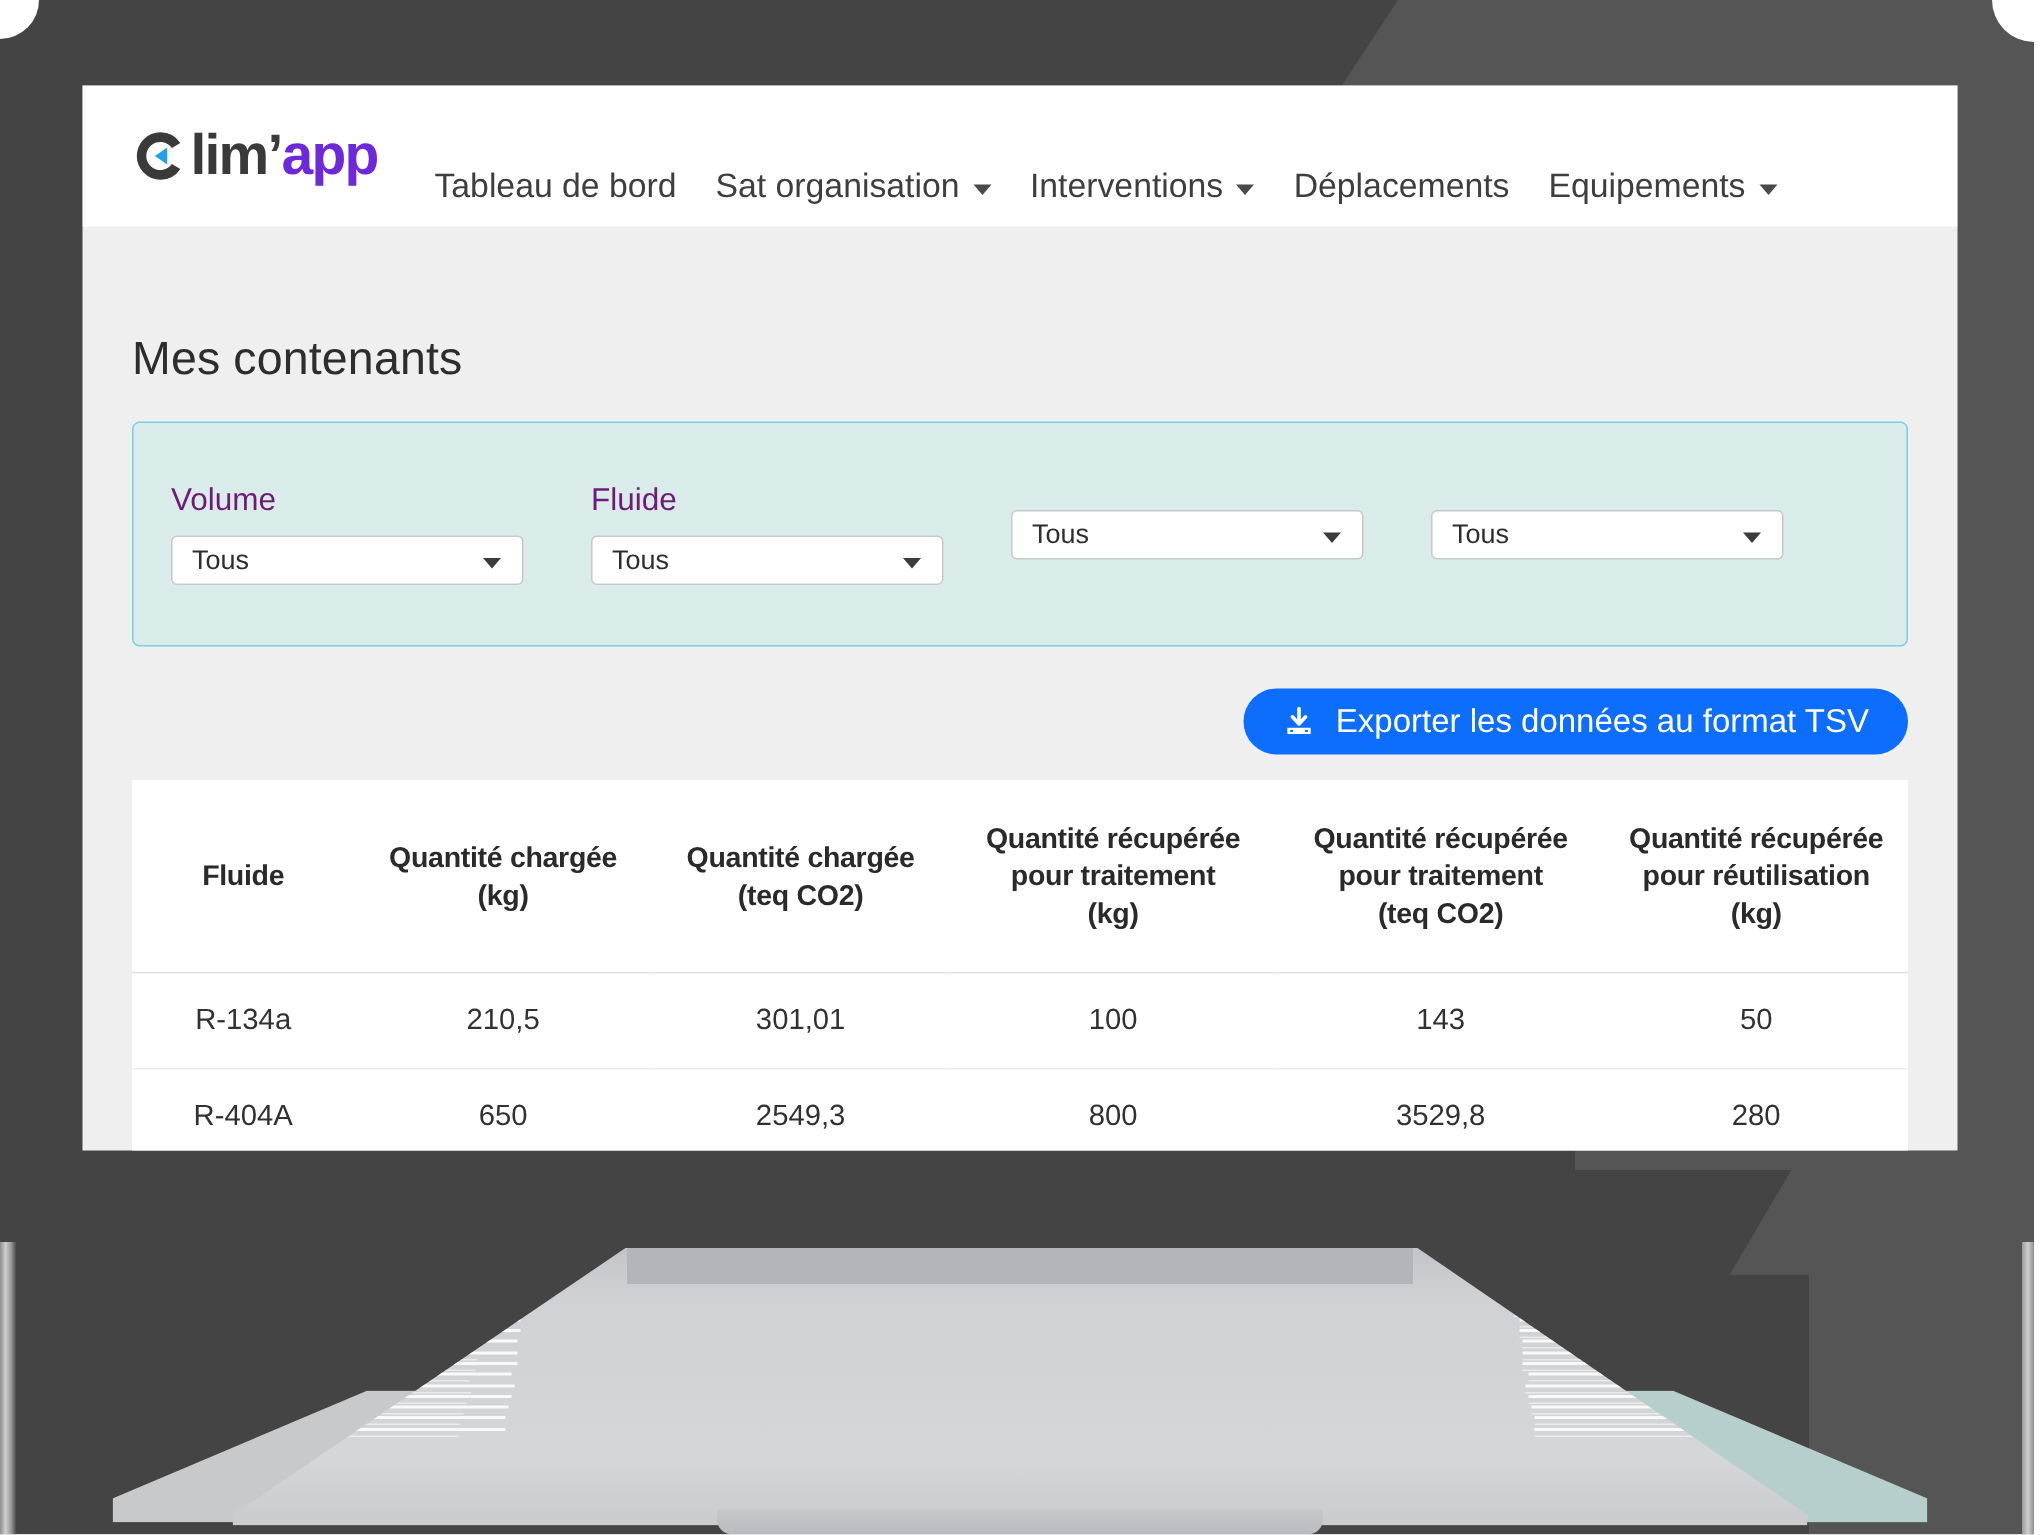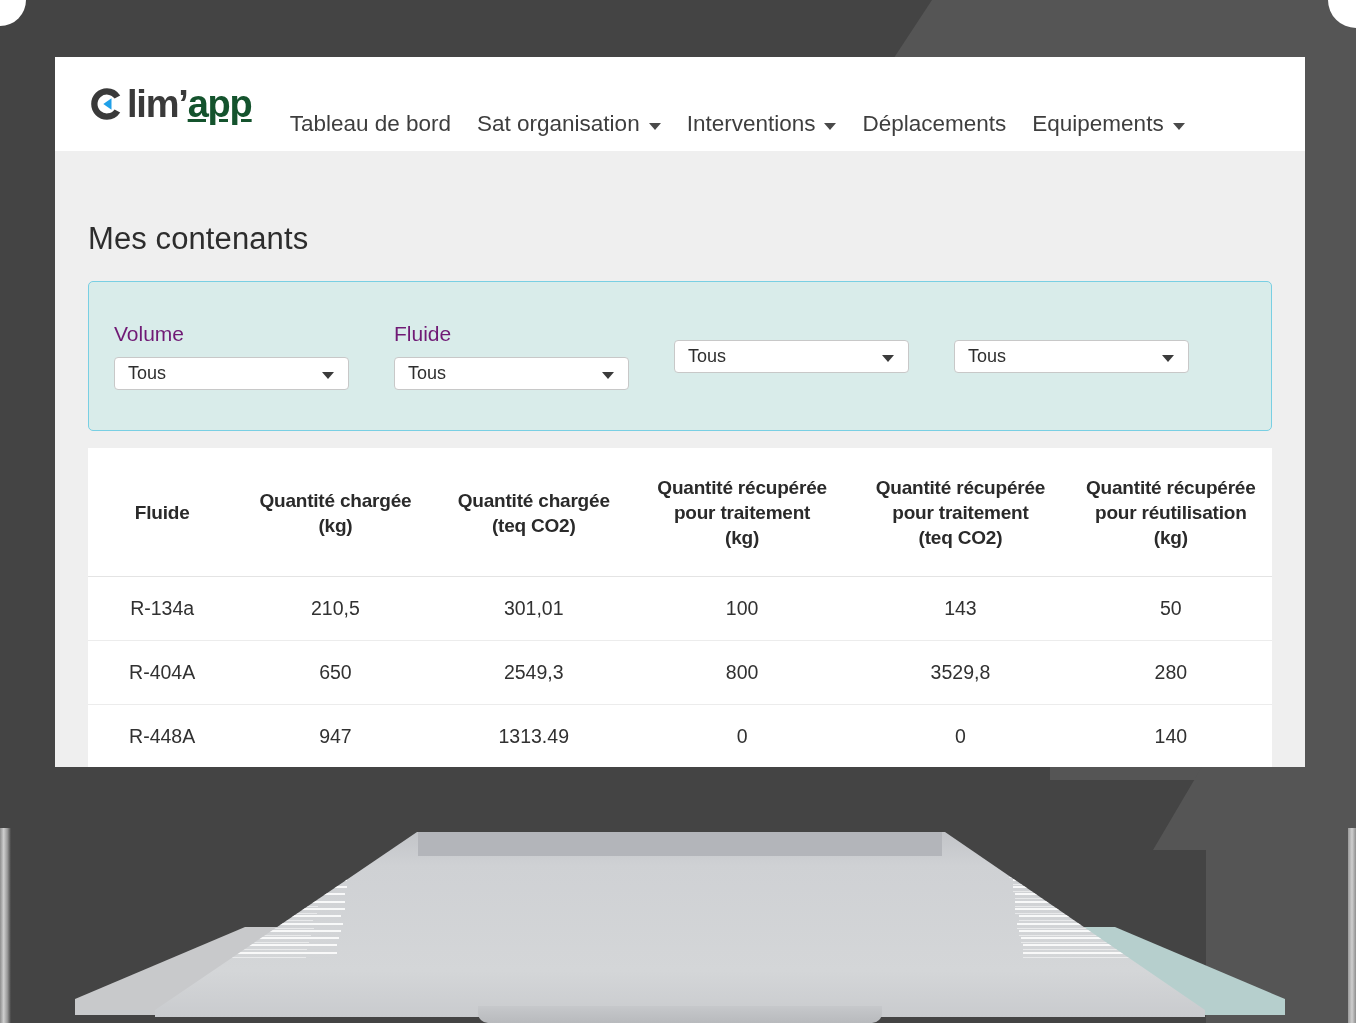--- a/index.html
+++ b/index.html
@@ -157,21 +157,21 @@
     margin-right: 38px;
     user-select: none;
   }
   .logo .c-mark {
     position: relative;
     width: 38px; height: 38px;
     margin-right: 1px;
   }
   .logo .c-mark svg { display: block; }
   .logo .dark { color: #3a3a3a; }
-  .logo .blue { color: #14532d; text-decoration: underline; }
+  .logo .blue { color: #6d28d9; }
 
   .nav-links {
     display: flex;
     align-items: center;
     gap: 26px;
   }
   .nav-link {
     display: flex;
     align-items: center;
     gap: 9px;
@@ -448,20 +448,33 @@
             </div>
           </div>
           <div class="filter-group">
             <div class="select-box">
               <span>Tous</span>
               <span class="select-caret"></span>
             </div>
           </div>
         </div>
 
+      <div class="export-row">
+        <button class="export-btn">
+          <span>
+            <svg class="dl-icon" viewBox="0 0 24 24" aria-hidden="true">
+              <path d="M12 2.5 L12 12.5 M12 13.8 L7.2 8.6 M12 13.8 L16.8 8.6" fill="none" stroke="#ffffff" stroke-width="2.6" stroke-linecap="round" stroke-linejoin="round"></path>
+              <path d="M3.5 16.5 L20.5 16.5 L20.5 21 L3.5 21 Z" fill="#ffffff"></path>
+              <rect x="5.6" y="18.1" width="2.1" height="1.5" fill="#0d6efd"></rect>
+              <rect x="16.4" y="18.1" width="2.1" height="1.5" fill="#0d6efd"></rect>
+            </svg>
+          </span>
+          <span>Exporter les données au format TSV</span>
+        </button>
+      </div>
 
       <div class="table-wrap">
         <table>
           <colgroup>
             <col class="col-fluide">
               <col class="col-chkg">
               <col class="col-chco2">
             <col class="col-rtkg">
               <col class="col-rtco2">
               <col class="col-reukg">

